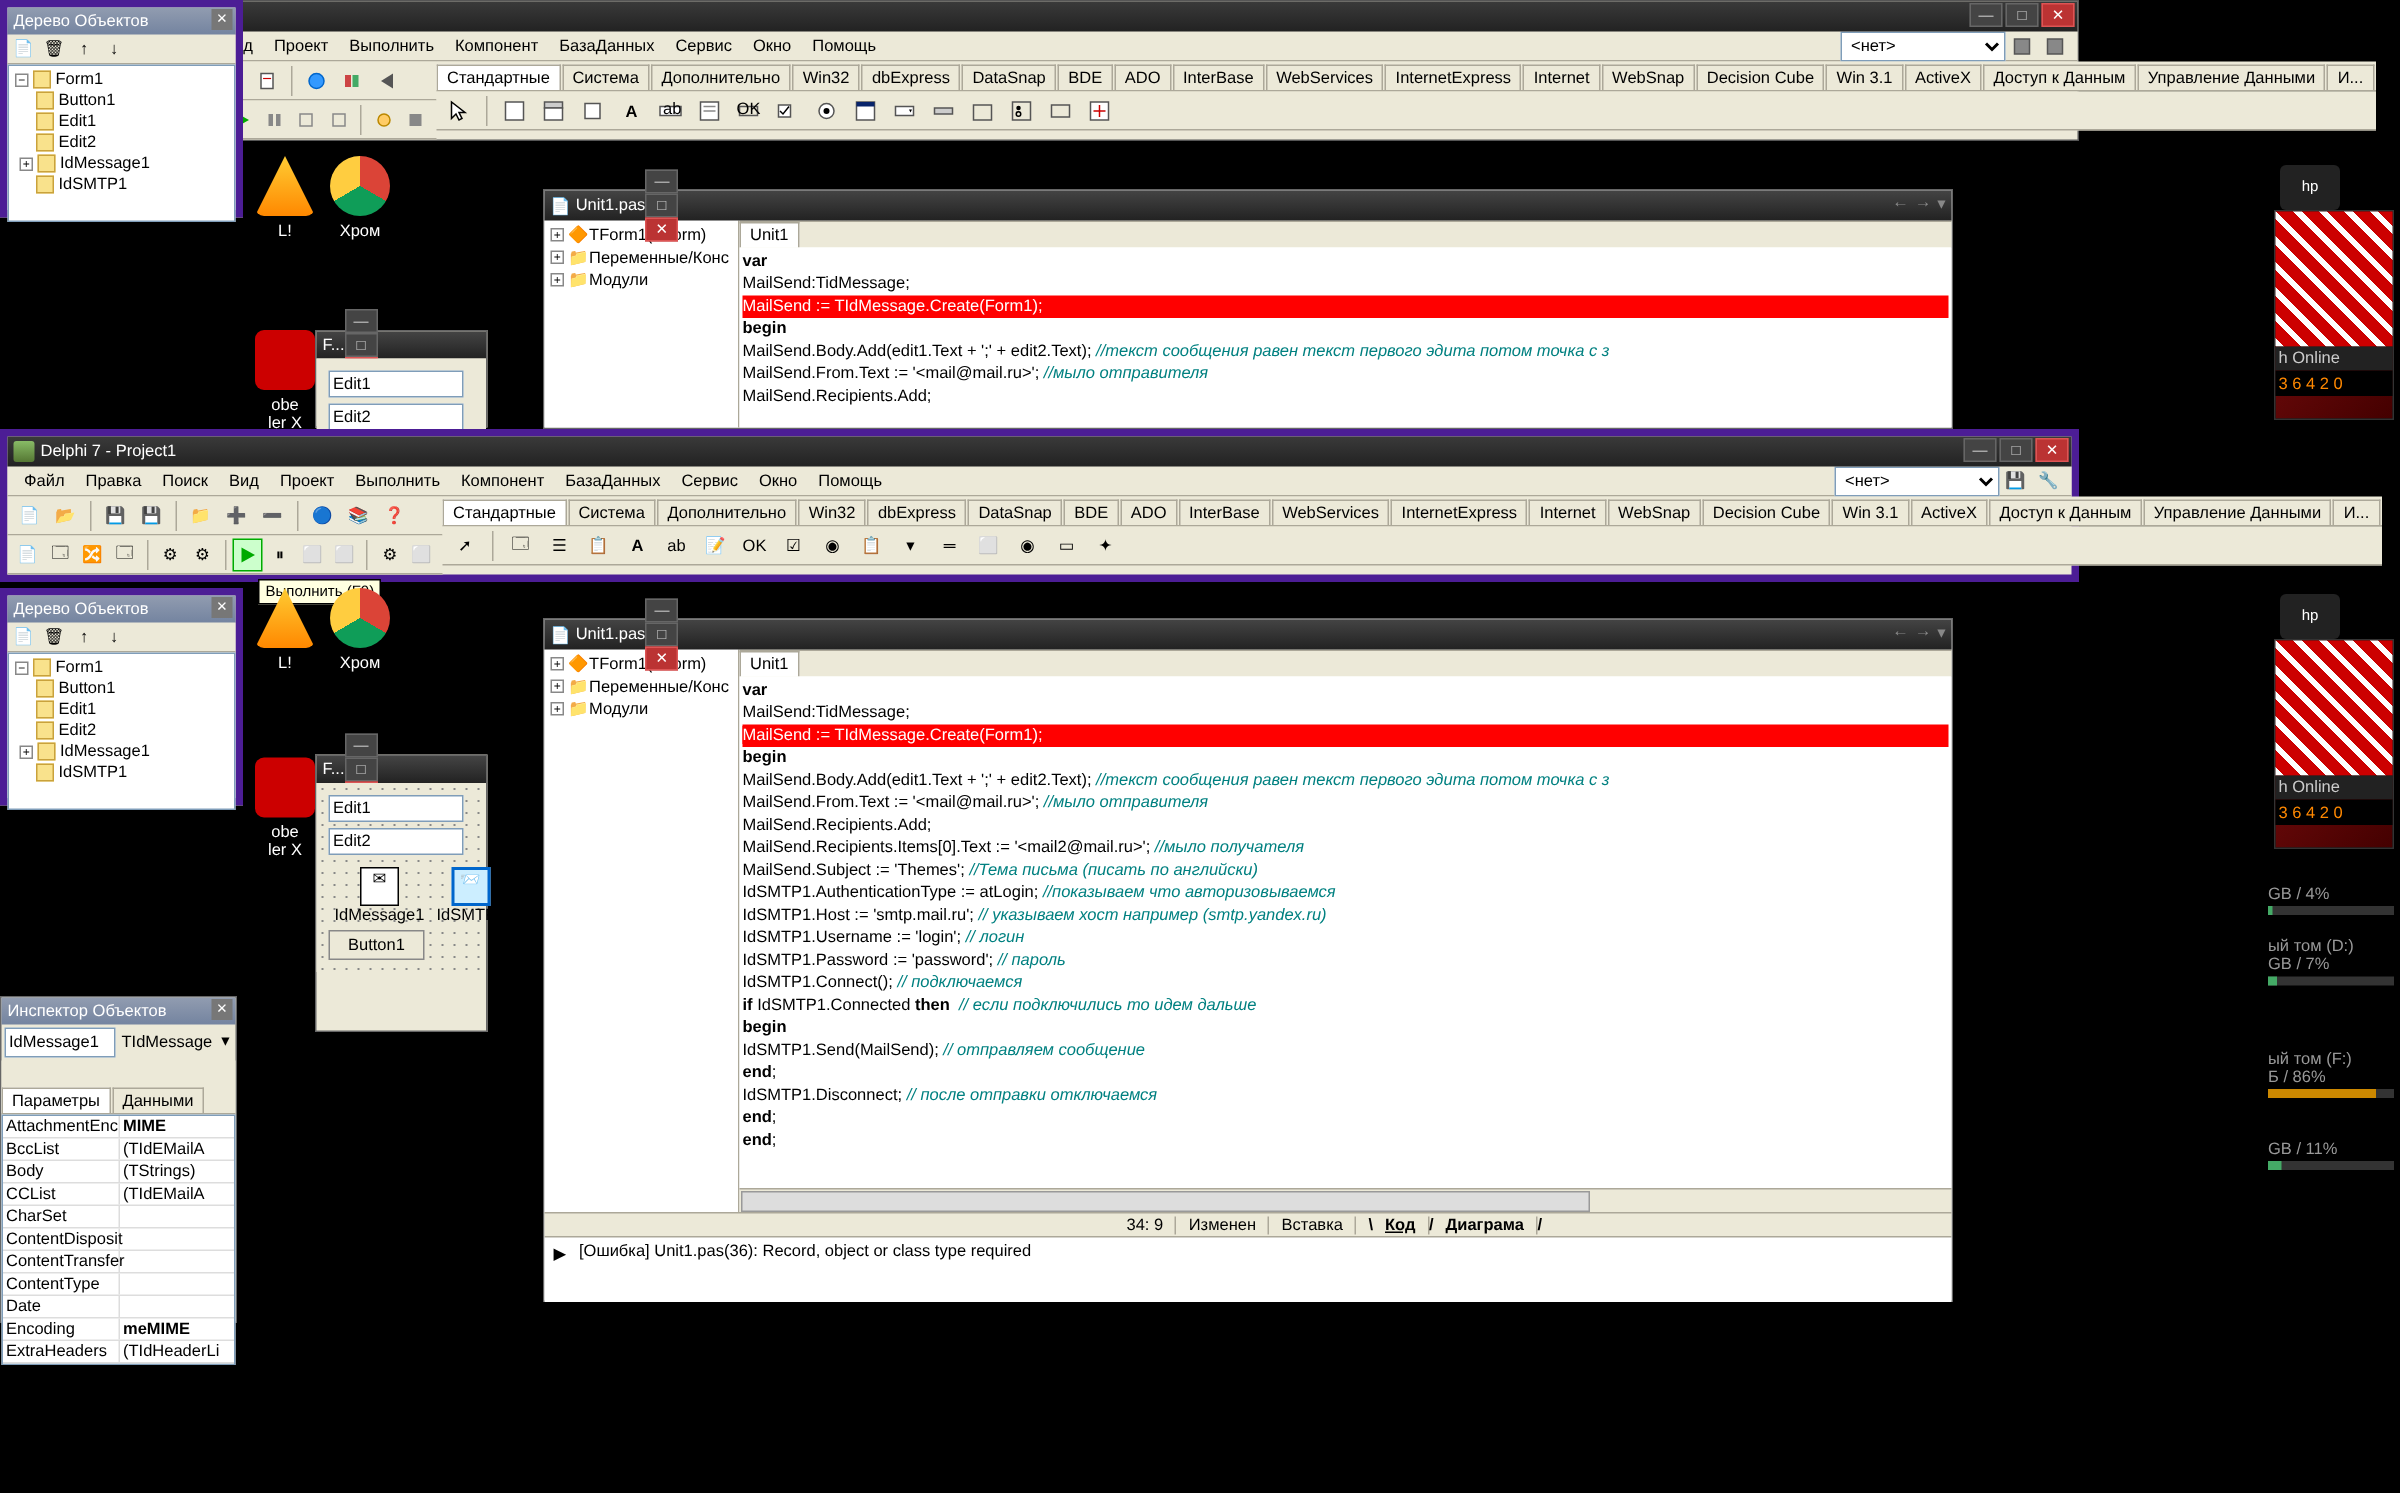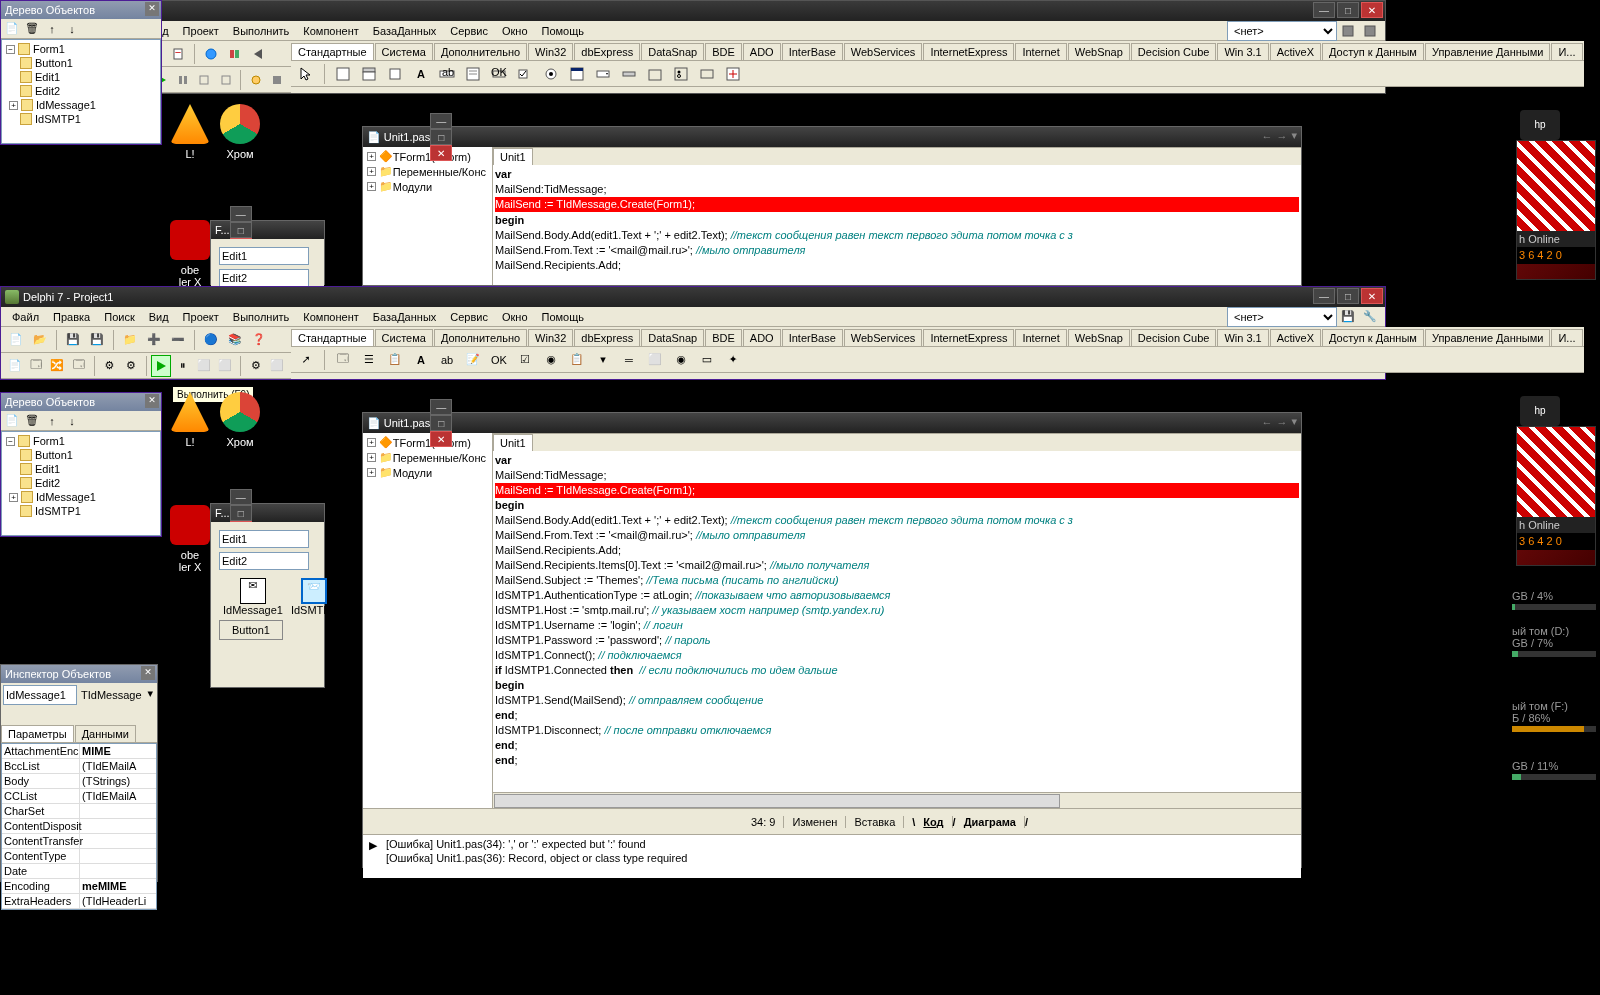--- a/index.html
+++ b/index.html
@@ -11,37 +11,37 @@
 .wbtn.close{background:#b33;border-color:#d55;color:#fff;}
 .menubar{height:20px;background:#ece9d8;display:flex;align-items:center;padding:0 4px;border-bottom:1px solid #aca899;}
 .menubar span{padding:2px 7px;cursor:pointer;}
 .toolbar{height:26px;background:#ece9d8;display:flex;align-items:center;padding:1px 4px;border-bottom:1px solid #aca899;gap:2px;}
 .tbtn{width:22px;height:22px;border:1px solid transparent;display:inline-flex;align-items:center;justify-content:center;cursor:pointer;}
 .sep{width:1px;height:20px;background:#aca899;margin:0 3px;}
 .tabstrip{height:20px;background:#ece9d8;display:flex;align-items:flex-end;border-bottom:1px solid #aca899;overflow:hidden;font-size:10px;}
 .tab{padding:2px 6px;border:1px solid #aca899;border-bottom:none;background:#ece9d8;margin-right:1px;cursor:pointer;white-space:nowrap;}
 .tab.active{background:#fff;}
 .combo{width:110px;height:20px;border:1px solid #7f9db9;background:#fff;padding:0 2px;font-size:11px;}
-.panel{position:absolute;background:#ece9d8;border:1px solid #4c1d95;}
+.panel{position:absolute;background:#ece9d8;border:5px solid #4c1d95;}
 .panel-title{height:18px;background:linear-gradient(#919cb0,#7484a0);color:#fff;padding:2px 4px;display:flex;align-items:center;position:relative;}
 .panel-title .x{position:absolute;right:2px;top:1px;width:14px;height:14px;background:#777;color:#fff;text-align:center;line-height:12px;cursor:pointer;font-size:9px;}
 .tree{background:#fff;border:1px solid #7f9db9;padding:2px;overflow:auto;}
 .tree-item{padding:1px 2px;display:flex;align-items:center;cursor:pointer;}
 .tree-item .exp{width:9px;height:9px;border:1px solid #888;text-align:center;line-height:7px;font-size:8px;margin-right:3px;}
 .tree-item .ind{display:inline-block;}
 .tree-icon{width:12px;height:12px;background:#f9e28c;border:1px solid #c9a23c;margin-right:3px;}
 .code-win{position:absolute;background:#fff;border:1px solid #666;}
 .code-title{height:20px;background:linear-gradient(#444,#222);color:#fff;display:flex;align-items:center;padding:0 4px;position:relative;}
 .code-left{width:130px;background:#fff;border-right:1px solid #aca899;}
 .code-tree{padding:2px;font-size:10px;}
 .code-text{flex:1;background:#fff;font-family:'Courier New',monospace;font-size:12px;padding:2px;overflow:auto;white-space:pre;line-height:15px;}
 .code-text .kw{color:#000;font-weight:bold;}
 .code-text .cmt{color:#008080;font-style:italic;}
 .code-text .err{background:#f00;color:#fff;display:inline-block;width:100%;}
-.code-status{height:26px;background:#ece9d8;border-top:1px solid #aca899;display:flex;align-items:center;font-size:10px;}
+.code-status{height:16px;background:#ece9d8;border-top:1px solid #aca899;display:flex;align-items:center;font-size:10px;}
 .code-status span{padding:0 8px;border-right:1px solid #aca899;}
 .code-tabs{height:18px;background:#ece9d8;border-top:1px solid #aca899;display:flex;}
 .msg-panel{background:#fff;border-top:1px solid #aca899;font-size:10px;padding:2px;}
 .msg-panel div{padding:1px;}
 .form-designer{position:absolute;background:#ece9d8;border:1px solid #666;}
 .fd-title{height:18px;background:linear-gradient(#444,#222);color:#fff;display:flex;align-items:center;padding:0 4px;position:relative;}
 .fd-body{background:#ece9d8;padding:8px;position:relative;}
 .fd-edit{background:#fff;border:1px solid #7f9db9;padding:2px;margin-bottom:4px;width:90px;}
 .fd-comp{display:inline-block;text-align:center;font-size:9px;margin:4px;}
 .fd-comp-icon{width:26px;height:26px;border:2px dashed #888;background:#fff;margin:0 auto;}
@@ -760,21 +760,20 @@
   </div>
   <div class="code-status">
     <span style="width:380px;"></span>
     <span>34: 9</span>
     <span>Изменен</span>
     <span>Вставка</span>
     <span style="border:none;font-weight:bold;">\<span style="text-decoration:underline;">Код</span>/<span>Диаграма</span>/</span>
   </div>
   <div class="msg-panel" id="msg-panel" style="height:44px;overflow:hidden;">
     <span style="float:left;margin:2px 4px;">▶</span>
-      <div style="margin-left: 20px;">[Ошибка] Unit1.pas(34): ',' or ':' expected but ':' found</div>
       <div style="margin-left: 20px;">[Ошибка] Unit1.pas(36): Record, object or class type required</div>
     </div>
 </div>
 
 <div class="sidebar-widget" style="right:40px;top:110px;width:40px;height:30px;background:#222;border-radius:4px;text-align:center;line-height:30px;color:#fff;">hp</div>
 <div class="sidebar-widget" style="right:4px;top:140px;width:80px;height:140px;background:linear-gradient(135deg,#811,#400);border:1px solid #333;">
   <div style="height:90px;background:repeating-linear-gradient(45deg,#fff 0 4px,#c00 4px 12px);"></div>
   <div style="background:#222;padding:2px;color:#ccc;"><span>h Online</span></div>
   <div style="background:#000;padding:2px;font-family:monospace;color:#f80;"><span>3 6 4 2 0</span></div>
 </div>

